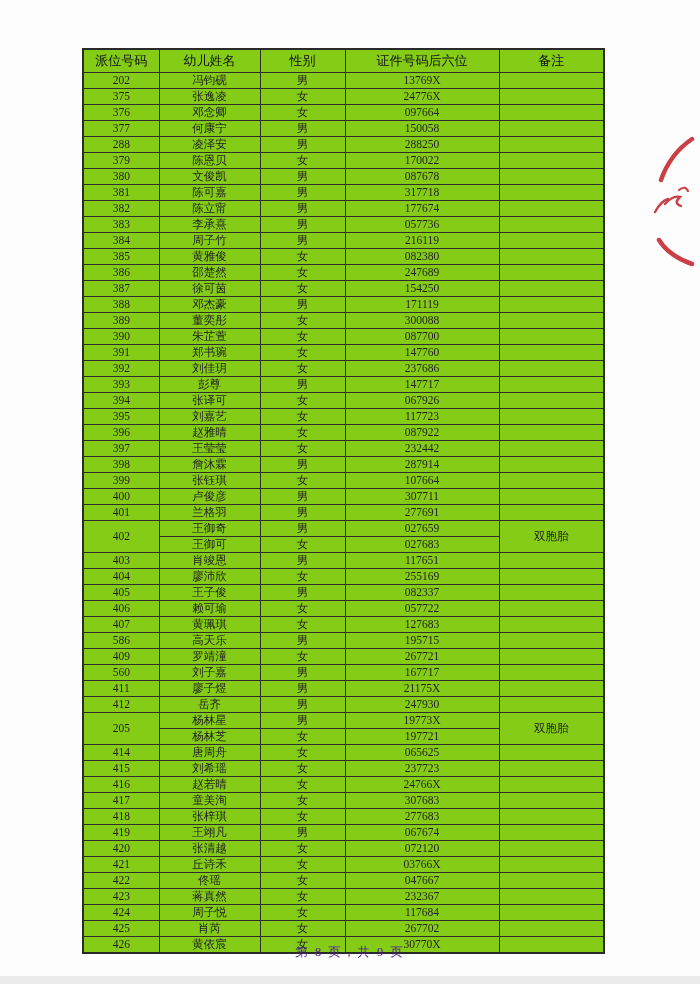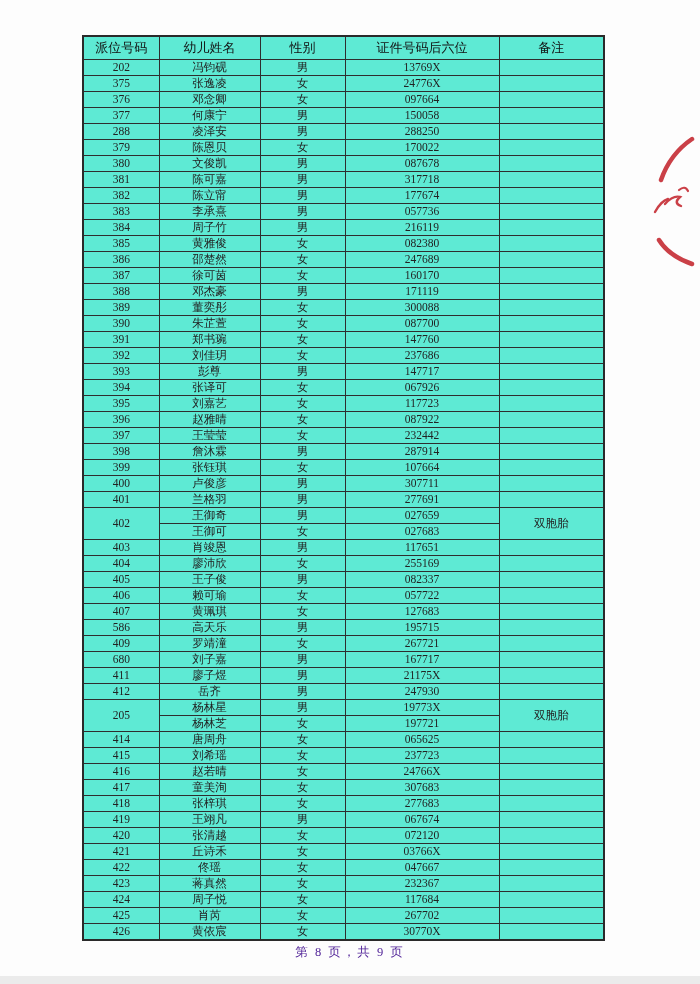--- a/index.html
+++ b/index.html
@@ -7,23 +7,23 @@
     width:700px;height:984px;position:relative;overflow:hidden;
     background:#fdfdfd;
     font-family:"Liberation Serif","DejaVu Serif",serif;
     color:#1e1e1e;
   }
   .scan-edge-bottom{
     position:absolute;left:0;bottom:0;width:700px;height:8px;
     background:#ebebeb;
   }
   table.alloc{
-    position:absolute;left:82px;top:35px;width:521px;
+    position:absolute;left:82px;top:48px;width:521px;
     border-collapse:collapse;table-layout:fixed;
-    background:#5eead4;
+    background:#84cc16;
   }
   table.alloc th,table.alloc td{
     border:1px solid #2e2e2e;
     text-align:center;vertical-align:middle;
     padding:0;overflow:hidden;white-space:nowrap;
   }
   table.alloc{border:2px solid #2a2a2a;}
   table.alloc th{
     height:22px;font-weight:normal;font-size:13px;color:#111;
   }
@@ -150,21 +150,21 @@
         <td>386</td>
         <td>邵楚然</td>
         <td>女</td>
         <td>247689</td>
         <td></td>
       </tr>
       <tr>
         <td>387</td>
         <td>徐可茵</td>
         <td>女</td>
-        <td>160170</td>
+        <td>154250</td>
         <td></td>
       </tr>
       <tr>
         <td>388</td>
         <td>邓杰豪</td>
         <td>男</td>
         <td>171119</td>
         <td></td>
       </tr>
       <tr>
@@ -313,21 +313,21 @@
         <td></td>
       </tr>
       <tr>
         <td>409</td>
         <td>罗靖潼</td>
         <td>女</td>
         <td>267721</td>
         <td></td>
       </tr>
       <tr>
-        <td>680</td>
+        <td>560</td>
         <td>刘子嘉</td>
         <td>男</td>
         <td>167717</td>
         <td></td>
       </tr>
       <tr>
         <td>411</td>
         <td>廖子煜</td>
         <td>男</td>
         <td>21175X</td>

